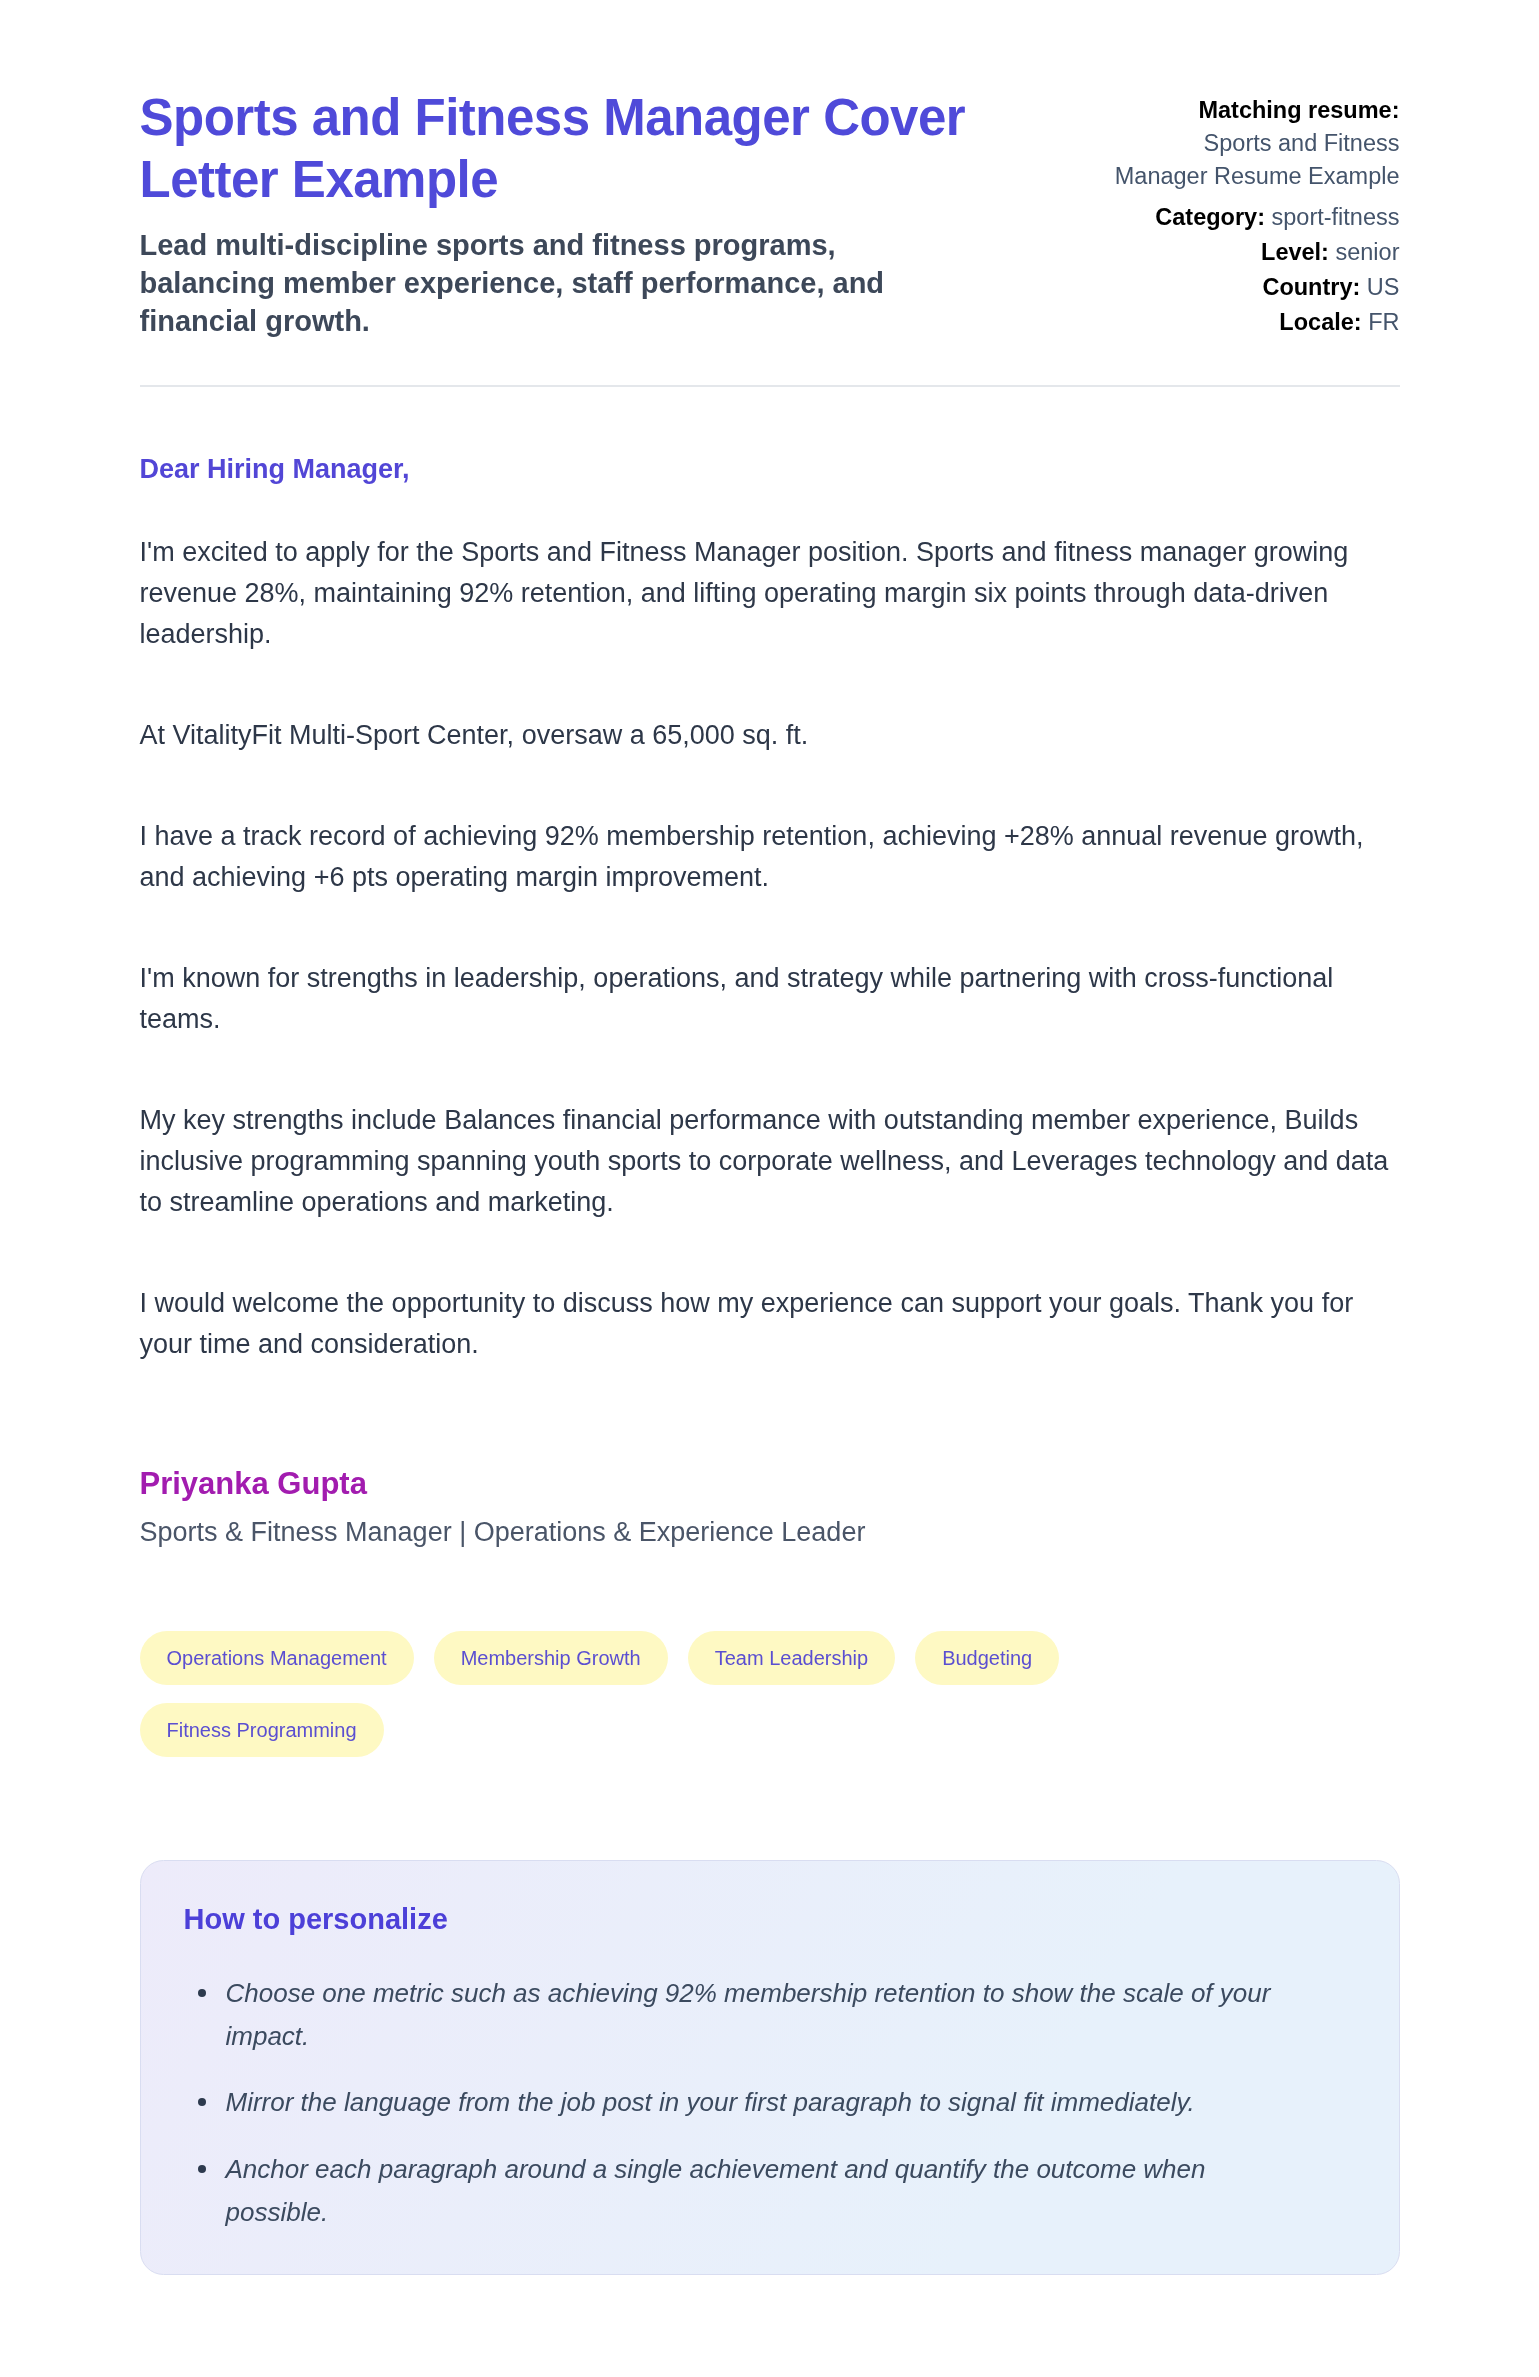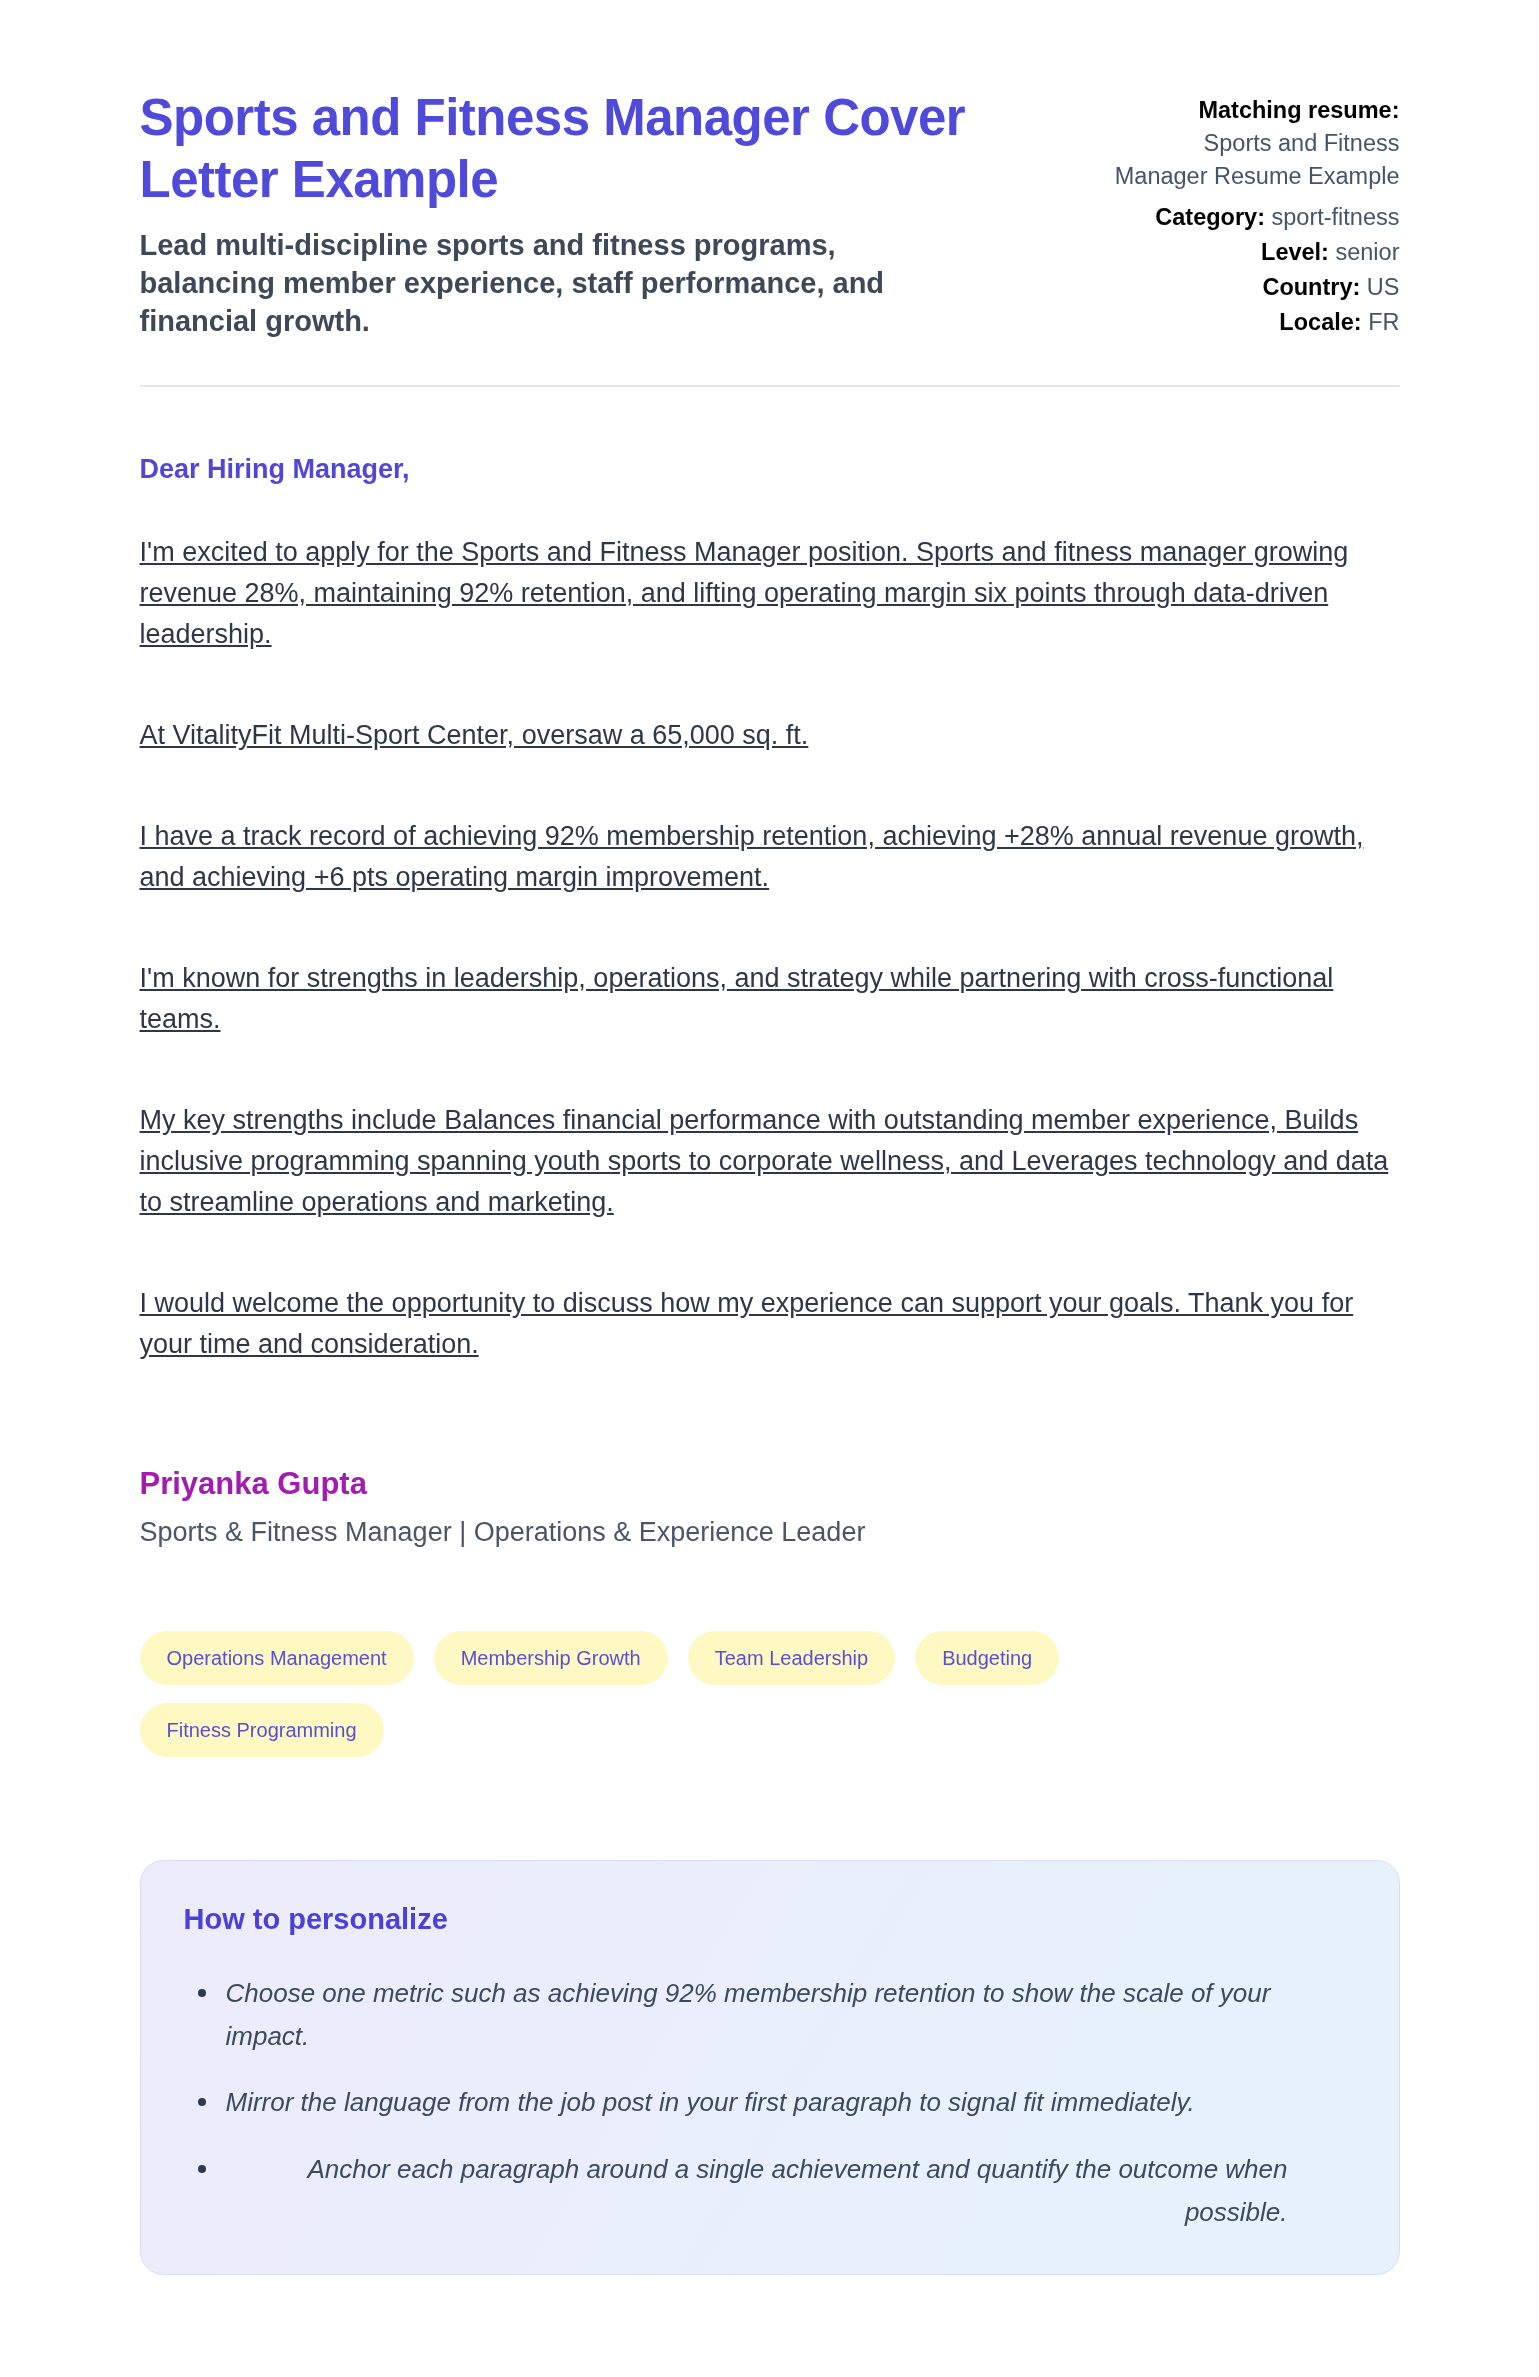--- a/index.html
+++ b/index.html
@@ -69,21 +69,20 @@
     font-weight: 700;
     color: #5246d6;
     margin-bottom: 47px;
   }
   .letter p {
     font-size: 27px;
     line-height: 41px;
     color: #2d3748;
     margin-bottom: 60px;
     max-width: 1260px;
-    text-decoration: underline;
   }
 
   
   .signature { margin-top: 101px; }
   .sig-name {
     font-size: 31px;
     font-weight: 700;
     color: #a21caf;
   }
   .sig-role {
@@ -135,21 +134,21 @@
   .personalize li {
     position: relative;
     padding-left: 33px;
     font-size: 26px;
     line-height: 43px;
     color: #3b4a5f;
     margin-bottom: 23.5px;
     max-width: 1095px;
     font-style: italic;
   }
-  .personalize li:last-child { margin-bottom: 0; text-align: right; }
+  .personalize li:last-child { margin-bottom: 0; }
   .personalize li::before {
     content: "";
     position: absolute;
     left: 5.4px;
     top: 17px;
     width: 8.1px;
     height: 8.1px;
     border-radius: 50%;
     background: #2d3a4e;
   }

